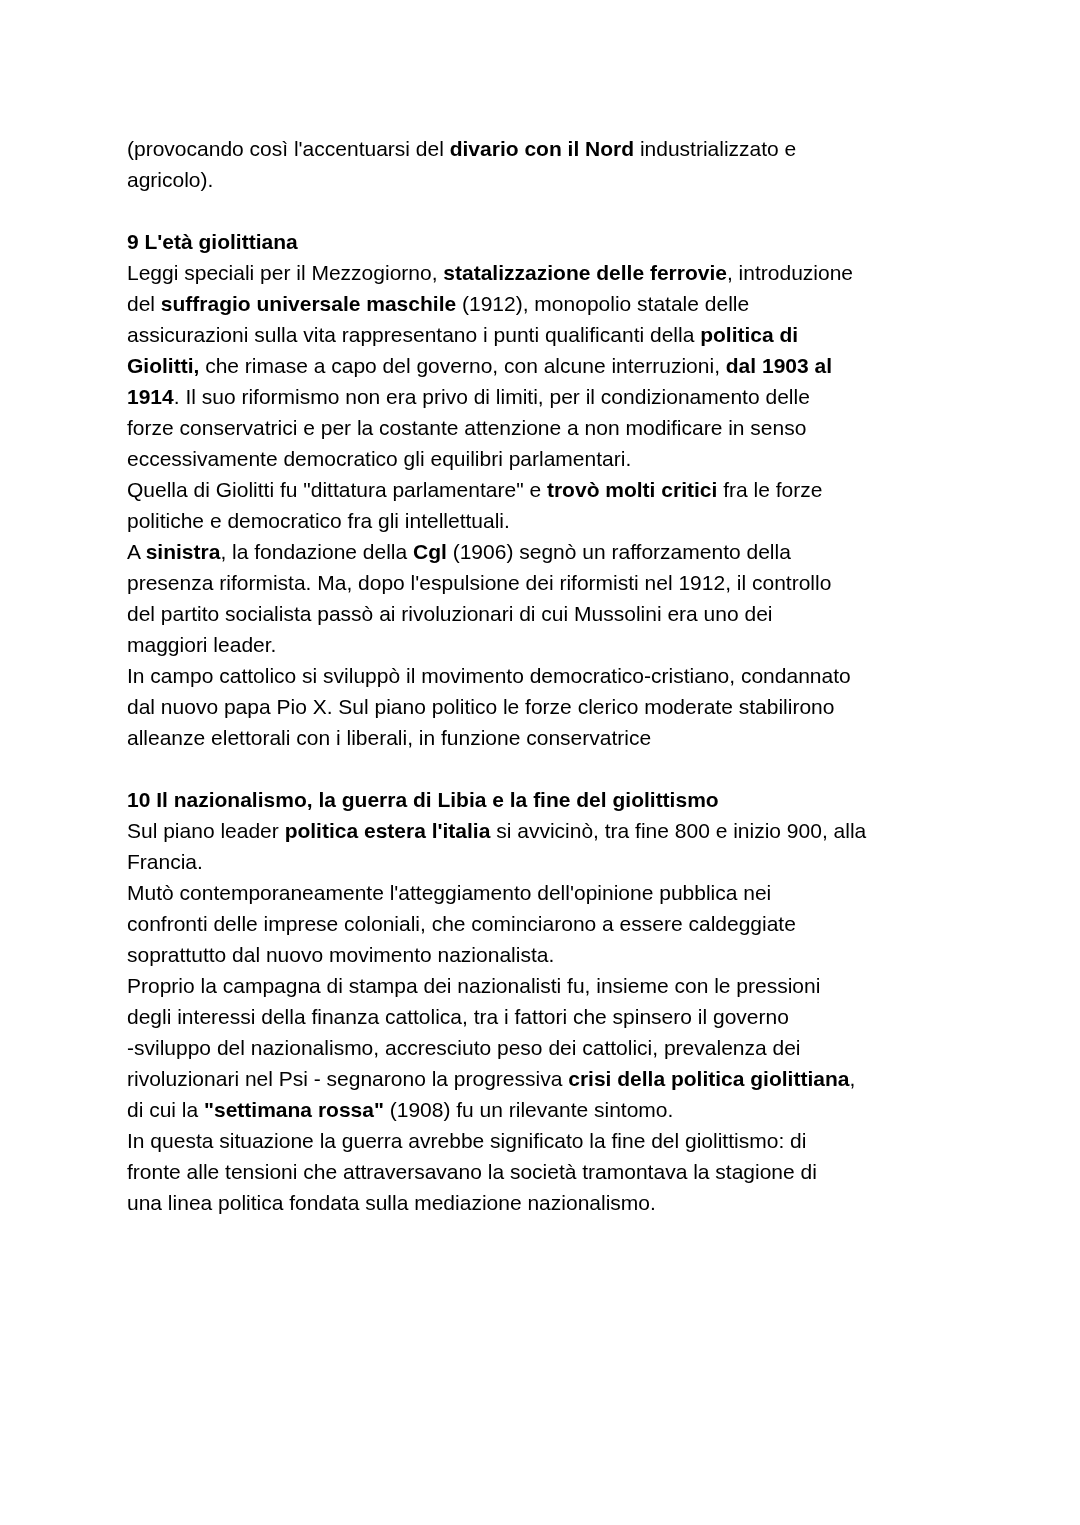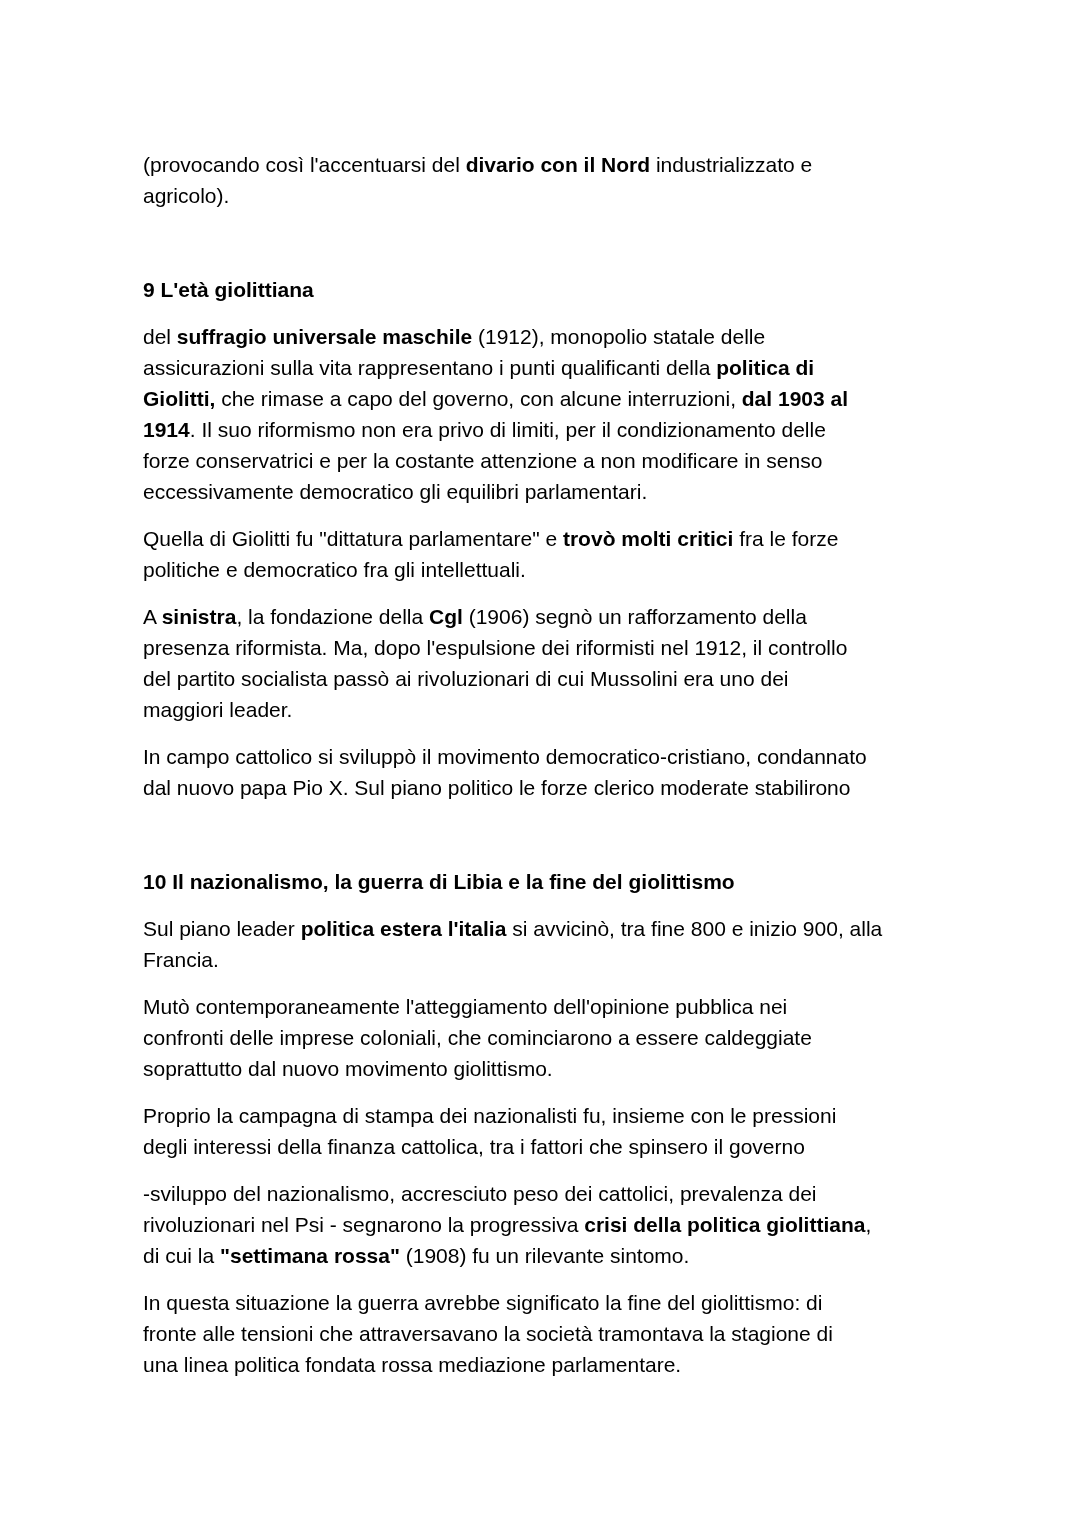--- a/index.html
+++ b/index.html
@@ -16,21 +16,21 @@
     font-family: "Liberation Sans", sans-serif;
     color: #000000;
   }
   .content {
     position: absolute;
     left: 127px;
     top: 133px;
     width: 840px;
   }
   .block {
-    margin: 16px;
+    margin: 0;
     padding: 0;
   }
   .line {
     height: 31px;
     line-height: 31px;
     font-size: 21px;
     white-space: pre;
     color: #000000;
   }
   .spacer {
@@ -50,62 +50,64 @@
   <div class="content">
       <div class="block">
         <div class="line"><span class="run-regular">(provocando così l'accentuarsi del </span><span class="run-bold">divario con il Nord</span><span class="run-regular"> industrializzato e</span></div>
         <div class="line"><span class="run-regular">agricolo).</span></div>
       </div>
       <div class="block spacer"></div>
       <div class="block">
         <div class="line"><span class="run-bold">9 L'età giolittiana</span></div>
       </div>
       <div class="block">
+        <div class="line"><span class="run-regular">Leggi speciali per il Mezzogiorno, </span><span class="run-bold">statalizzazione delle ferrovie</span><span class="run-regular">, introduzione</span></div>
         <div class="line"><span class="run-regular">del </span><span class="run-bold">suffragio universale maschile</span><span class="run-regular"> (1912), monopolio statale delle</span></div>
         <div class="line"><span class="run-regular">assicurazioni sulla vita rappresentano i punti qualificanti della </span><span class="run-bold">politica di</span></div>
         <div class="line"><span class="run-bold">Giolitti,</span><span class="run-regular"> che rimase a capo del governo, con alcune interruzioni, </span><span class="run-bold">dal 1903 al</span></div>
         <div class="line"><span class="run-bold">1914</span><span class="run-regular">. Il suo riformismo non era privo di limiti, per il condizionamento delle</span></div>
         <div class="line"><span class="run-regular">forze conservatrici e per la costante attenzione a non modificare in senso</span></div>
         <div class="line"><span class="run-regular">eccessivamente democratico gli equilibri parlamentari.</span></div>
       </div>
       <div class="block">
         <div class="line"><span class="run-regular">Quella di Giolitti fu "dittatura parlamentare" e </span><span class="run-bold">trovò molti critici</span><span class="run-regular"> fra le forze</span></div>
         <div class="line"><span class="run-regular">politiche e democratico fra gli intellettuali.</span></div>
       </div>
       <div class="block">
         <div class="line"><span class="run-regular">A </span><span class="run-bold">sinistra</span><span class="run-regular">, la fondazione della </span><span class="run-bold">Cgl</span><span class="run-regular"> (1906) segnò un rafforzamento della</span></div>
         <div class="line"><span class="run-regular">presenza riformista. Ma, dopo l'espulsione dei riformisti nel 1912, il controllo</span></div>
         <div class="line"><span class="run-regular">del partito socialista passò ai rivoluzionari di cui Mussolini era uno dei</span></div>
         <div class="line"><span class="run-regular">maggiori leader.</span></div>
       </div>
       <div class="block">
         <div class="line"><span class="run-regular">In campo cattolico si sviluppò il movimento democratico-cristiano, condannato</span></div>
         <div class="line"><span class="run-regular">dal nuovo papa Pio X. Sul piano politico le forze clerico moderate stabilirono</span></div>
+        <div class="line"><span class="run-regular">alleanze elettorali con i liberali, in funzione conservatrice</span></div>
       </div>
       <div class="block spacer"></div>
       <div class="block">
         <div class="line"><span class="run-bold">10 Il nazionalismo, la guerra di Libia e la fine del giolittismo</span></div>
       </div>
       <div class="block">
         <div class="line"><span class="run-regular">Sul piano leader </span><span class="run-bold">politica estera l'italia</span><span class="run-regular"> si avvicinò, tra fine 800 e inizio 900, alla</span></div>
         <div class="line"><span class="run-regular">Francia.</span></div>
       </div>
       <div class="block">
         <div class="line"><span class="run-regular">Mutò contemporaneamente l'atteggiamento dell'opinione pubblica nei</span></div>
         <div class="line"><span class="run-regular">confronti delle imprese coloniali, che cominciarono a essere caldeggiate</span></div>
-        <div class="line"><span class="run-regular">soprattutto dal nuovo movimento giolittismo.</span></div>
+        <div class="line"><span class="run-regular">soprattutto dal nuovo movimento nazionalista.</span></div>
       </div>
       <div class="block">
         <div class="line"><span class="run-regular">Proprio la campagna di stampa dei nazionalisti fu, insieme con le pressioni</span></div>
         <div class="line"><span class="run-regular">degli interessi della finanza cattolica, tra i fattori che spinsero il governo</span></div>
       </div>
       <div class="block">
         <div class="line"><span class="run-regular">-sviluppo del nazionalismo, accresciuto peso dei cattolici, prevalenza dei</span></div>
         <div class="line"><span class="run-regular">rivoluzionari nel Psi - segnarono la progressiva </span><span class="run-bold">crisi della politica giolittiana</span><span class="run-regular">,</span></div>
         <div class="line"><span class="run-regular">di cui la </span><span class="run-bold">"settimana rossa"</span><span class="run-regular"> (1908) fu un rilevante sintomo.</span></div>
       </div>
       <div class="block">
         <div class="line"><span class="run-regular">In questa situazione la guerra avrebbe significato la fine del giolittismo: di</span></div>
         <div class="line"><span class="run-regular">fronte alle tensioni che attraversavano la società tramontava la stagione di</span></div>
-        <div class="line"><span class="run-regular">una linea politica fondata rossa mediazione parlamentare.</span></div>
+        <div class="line"><span class="run-regular">una linea politica fondata sulla mediazione nazionalismo.</span></div>
       </div>
     </div>
 </div>
 
 </body></html>

